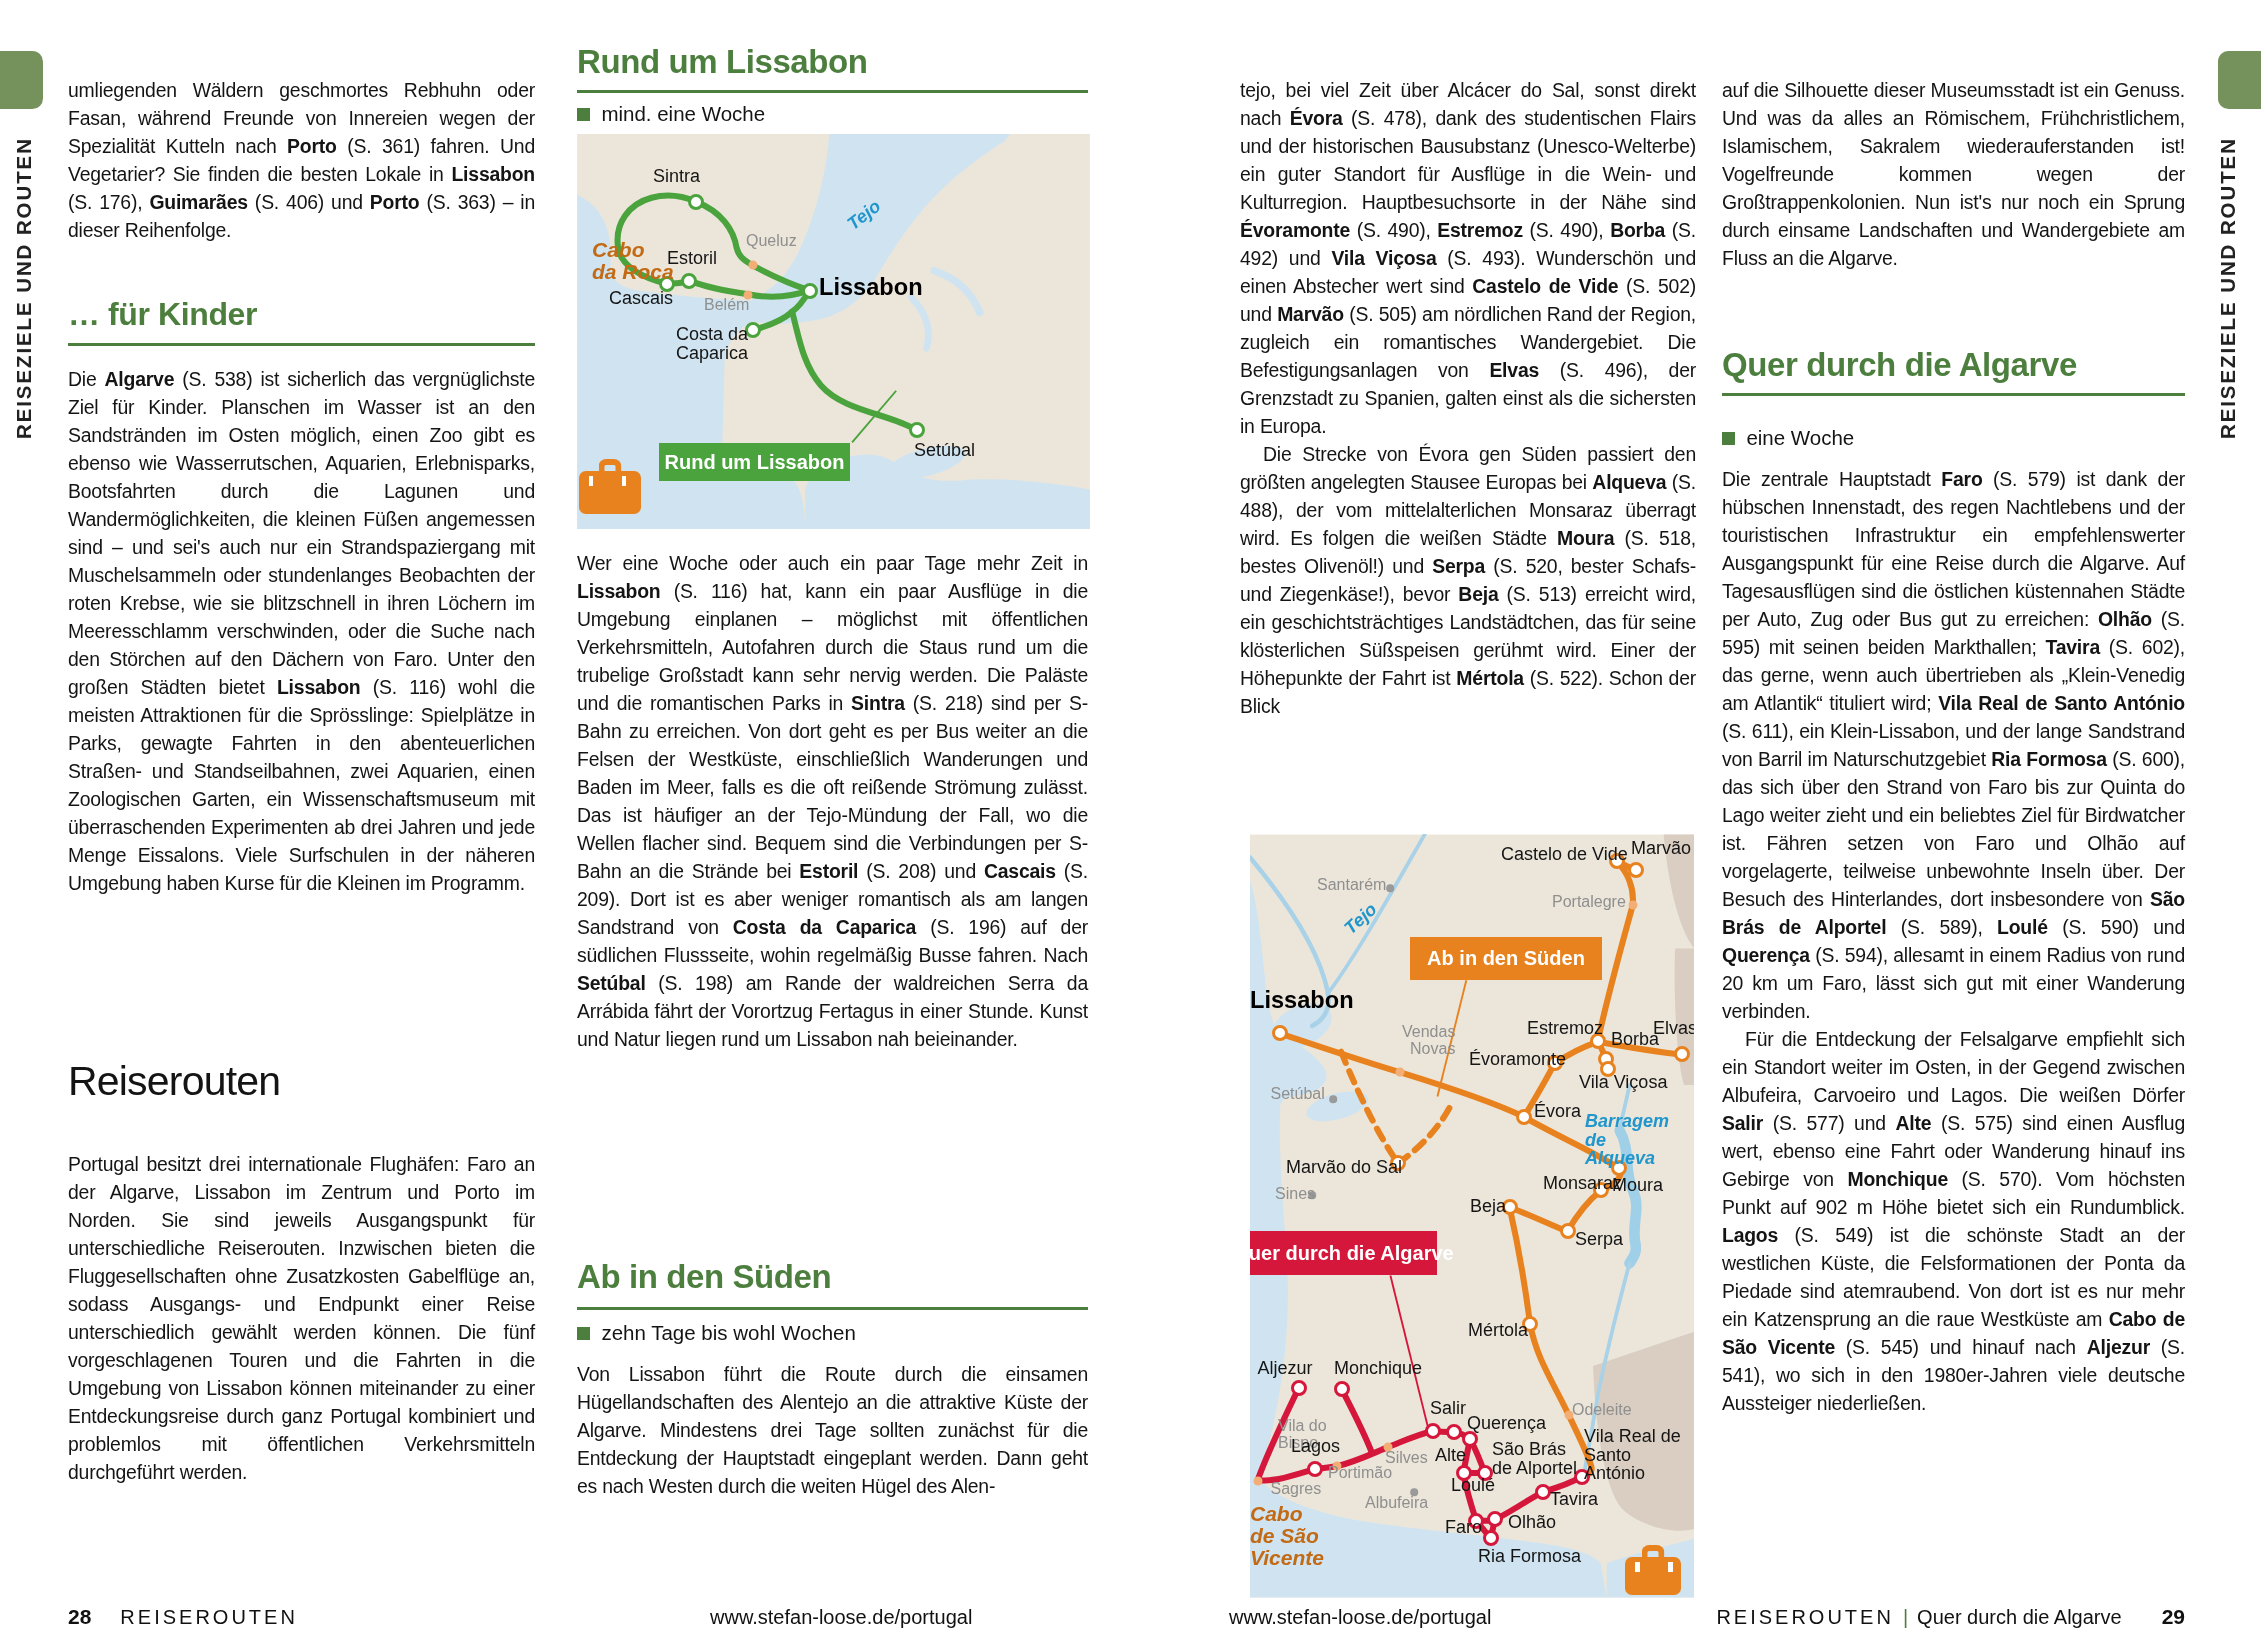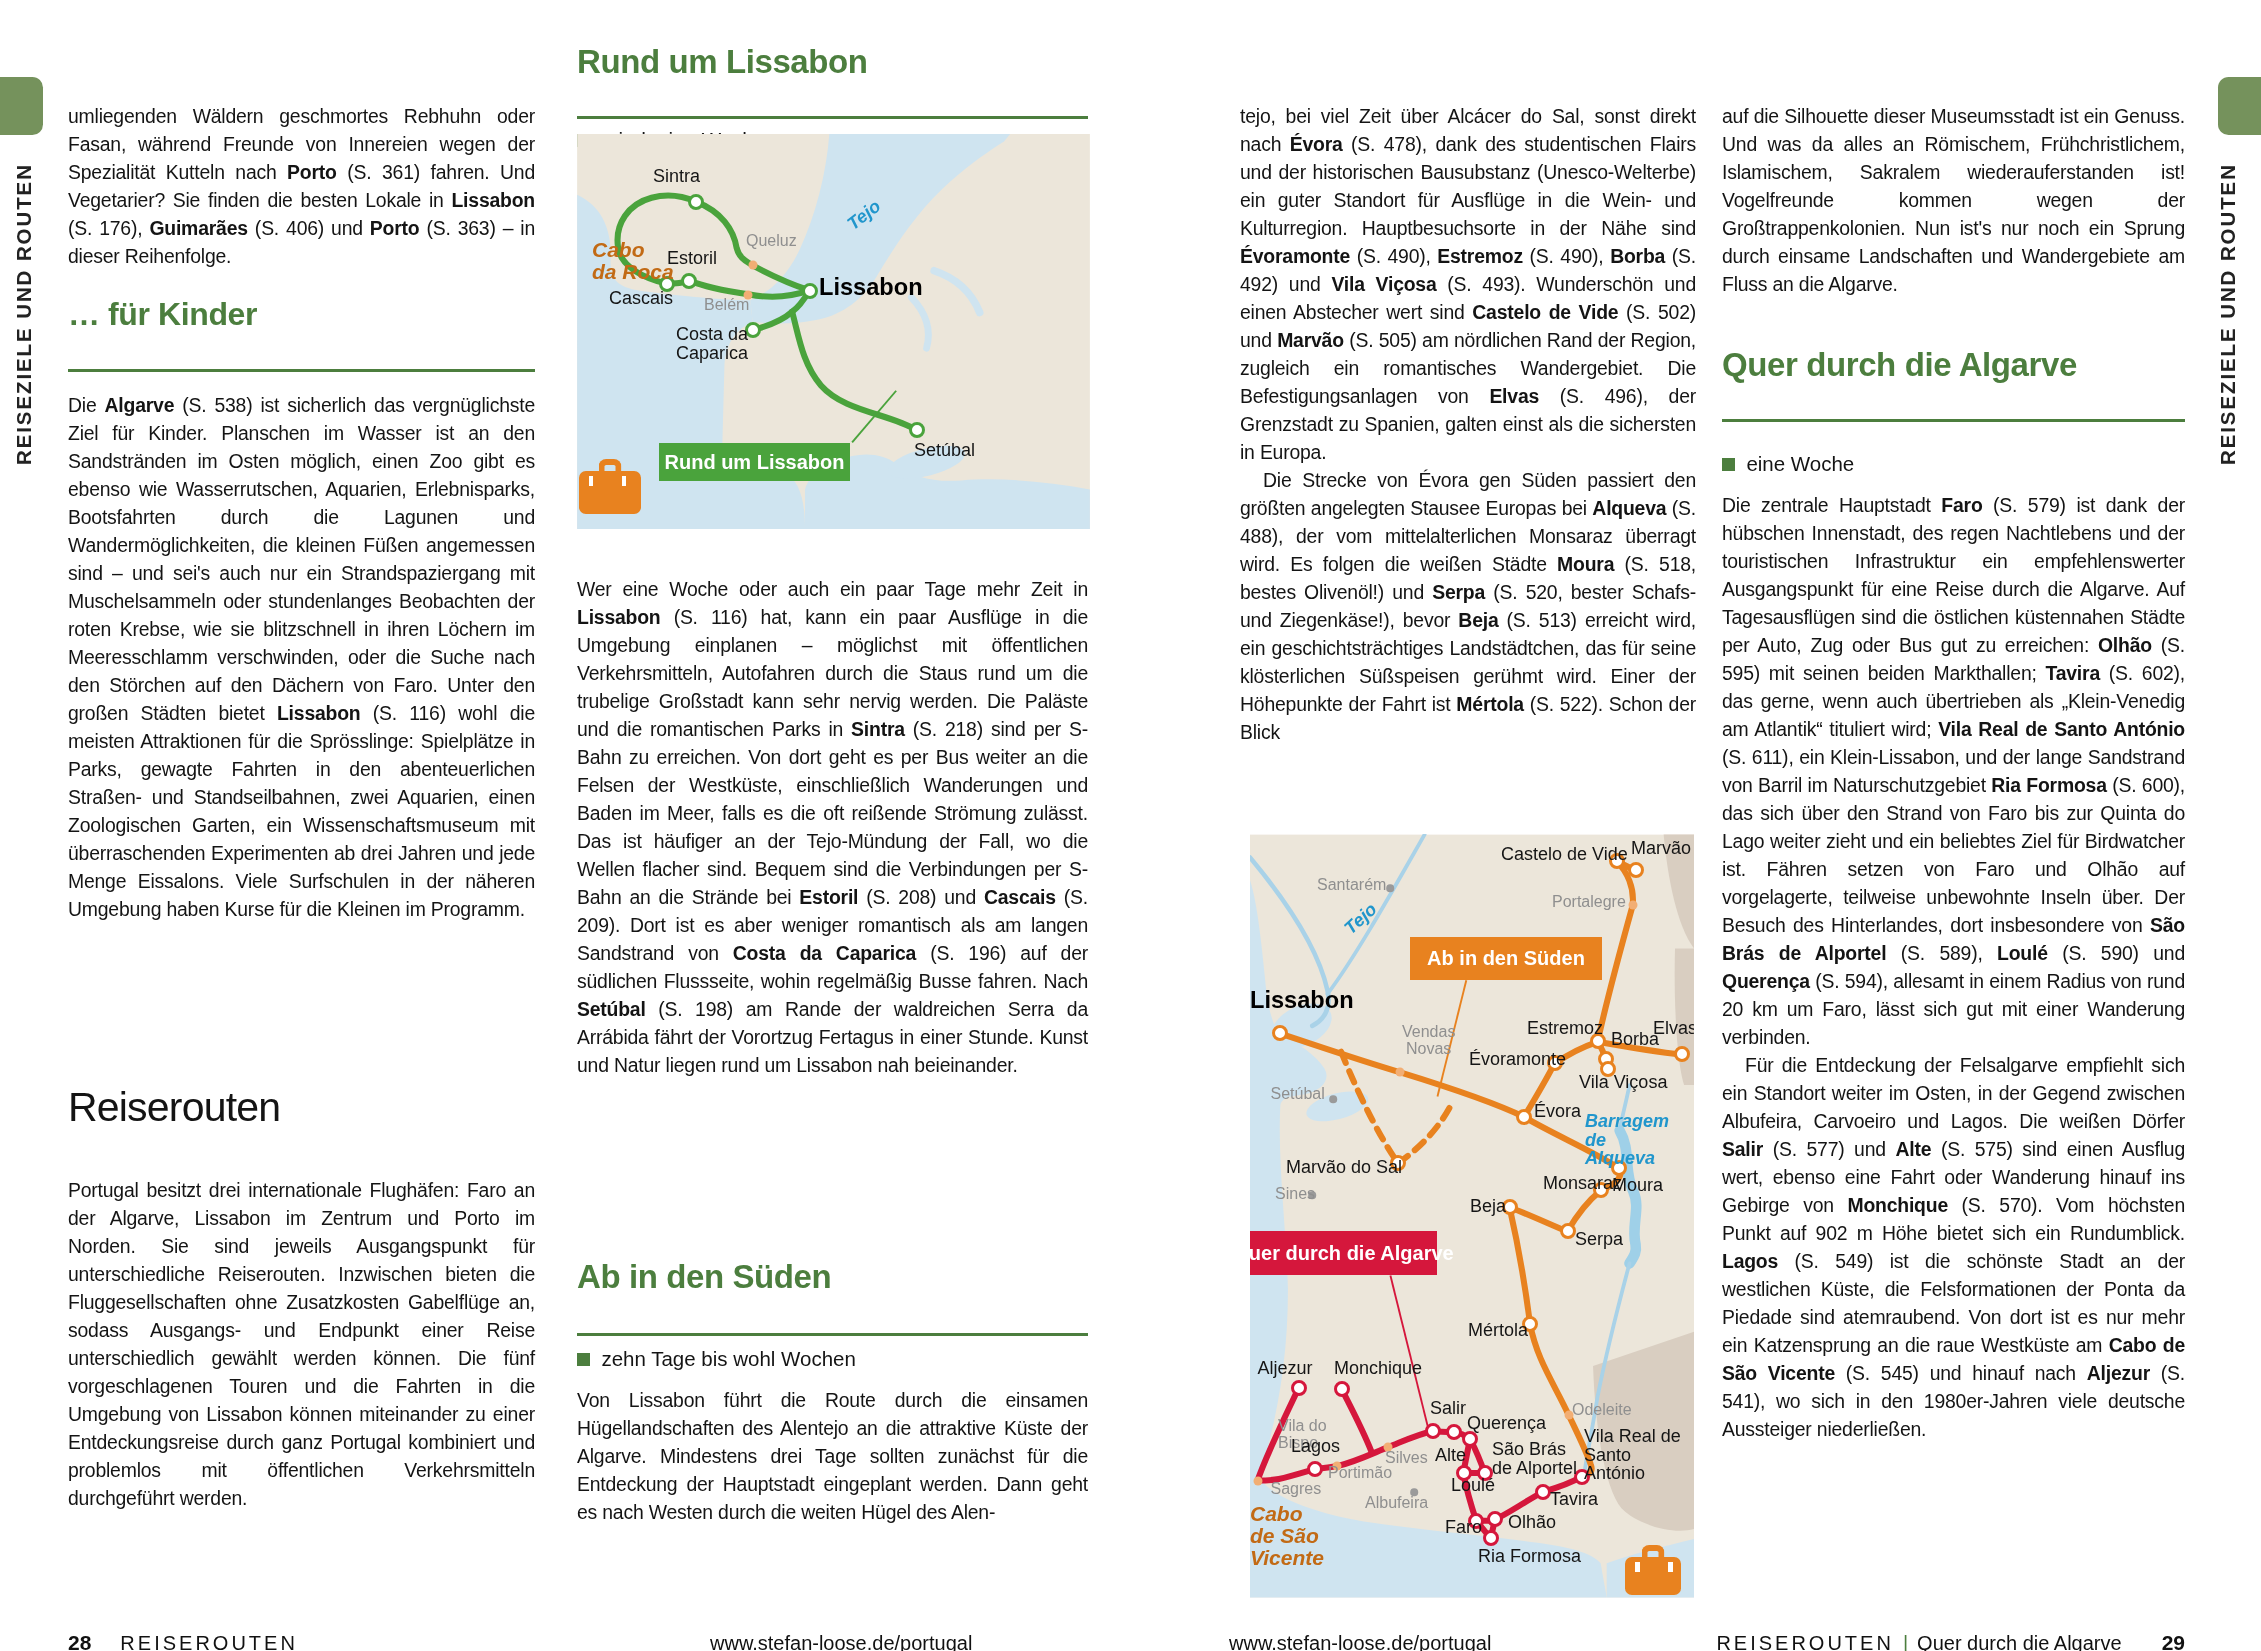--- a/index.html
+++ b/index.html
@@ -3,21 +3,21 @@
 <meta charset="utf-8">
 <style>
   :root{
     --green:#4c7e3e; --tab-green:#75925c; --route-green:#4aa33c;
     --orange:#e8821f; --red:#d5173c; --sea:#cfe4f0; --land:#ece6da;
     --minor:#8f8f8f; --watertxt:#2196cc; --capetxt:#c26a15; --ink:#141414;
   }
   html,body{margin:0;padding:0;background:#fff;}
   .canvas{position:relative;width:2261px;height:1651px;background:#fff;overflow:hidden;
           font-family:"Liberation Sans",sans-serif;color:var(--ink);}
-  .abs{position:absolute;margin-top:26px;}
+  .abs{position:absolute;}
   .body-text{font-size:19.4px;line-height:28px;text-align:justify;letter-spacing:-0.2px;}
   .body-text p{margin:0;}
   .body-text p.indent{text-indent:23px;}
   .sec-h{font-size:32px;font-weight:700;color:var(--green);margin:0;letter-spacing:-0.4px;}
   .sec-h.mid{font-size:33px;}
   .big-h{font-size:41px;font-weight:400;letter-spacing:-0.8px;color:var(--ink);}
   .rule{height:3px;background:var(--green);}
   .duration{display:flex;align-items:center;gap:11.4px;font-size:20.5px;}
   .dur-square{width:13px;height:13px;background:var(--green);flex:0 0 auto;}
   .tab-square{width:43px;height:58px;background:var(--tab-green);}
@@ -165,21 +165,21 @@
         </g>
     </svg>
   <div class="route-box" style="left: 160px; top: 103px; width: 192px; height: 43px; background: rgb(232, 130, 31);">Ab in den Süden</div>
       <div class="route-box" style="left: 0px; top: 397px; width: 187px; height: 44px; background: rgb(213, 23, 60);">Quer durch die Algarve</div>
       <div class="map-lbl lbl-minor" style="left: 67px; top: 43px;">Santarém</div>
       <div class="map-lbl lbl-water" style="left: 91px; top: 90px; transform: rotate(-42deg); transform-origin: left top;">Tejo</div>
       <div class="map-lbl lbl-city" style="left: 251px; top: 10.6px;">Castelo de Vide</div>
       <div class="map-lbl lbl-city" style="left: 381px; top: 4.6px;">Marvão</div>
       <div class="map-lbl lbl-minor" style="left: 302px; top: 60px; text-align: center;">Portalegre</div>
       <div class="map-lbl lbl-capital" style="left: 0px; top: 154px;">Lissabon</div>
-      <div class="map-lbl lbl-minor" style="left: 152px; top: 190px; text-align: center;">Vendas
+      <div class="map-lbl lbl-minor" style="left: 152px; top: 190px; text-align: right;">Vendas
 Novas</div>
       <div class="map-lbl lbl-city" style="left: 277px; top: 185px;">Estremoz</div>
       <div class="map-lbl lbl-city" style="left: 361px; top: 196px;">Borba</div>
       <div class="map-lbl lbl-city" style="left: 403px; top: 185px;">Elvas</div>
       <div class="map-lbl lbl-city" style="left: 219px; top: 216px;">Évoramonte</div>
       <div class="map-lbl lbl-city" style="left: 329px; top: 239px;">Vila Viçosa</div>
       <div class="map-lbl lbl-city" style="left: 284px; top: 268px;">Évora</div>
       <div class="map-lbl lbl-water" style="left: 335px; top: 278px;">Barragem de
 Alqueva</div>
       <div class="map-lbl lbl-minor" style="left: 20.5px; top: 252px;">Setúbal</div>

